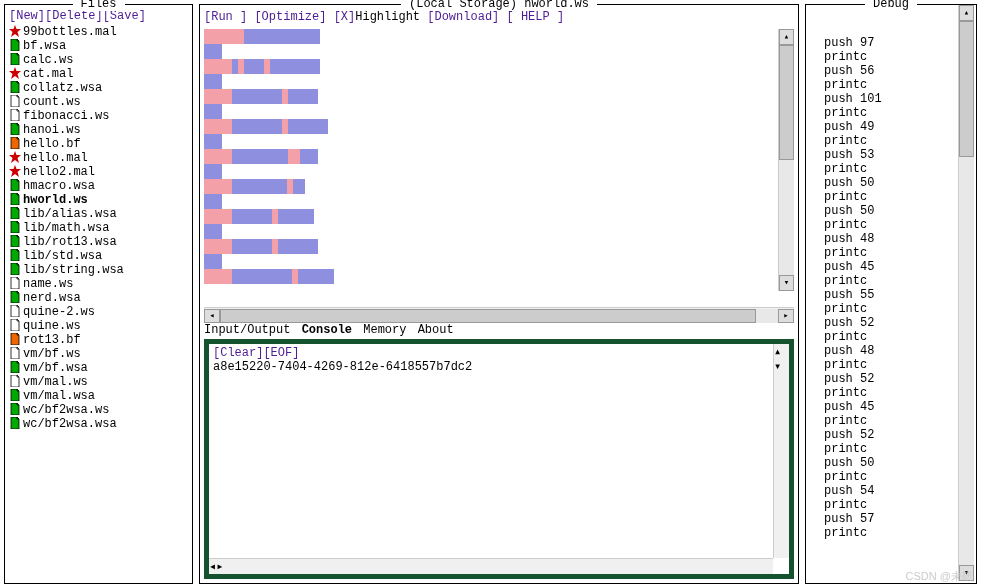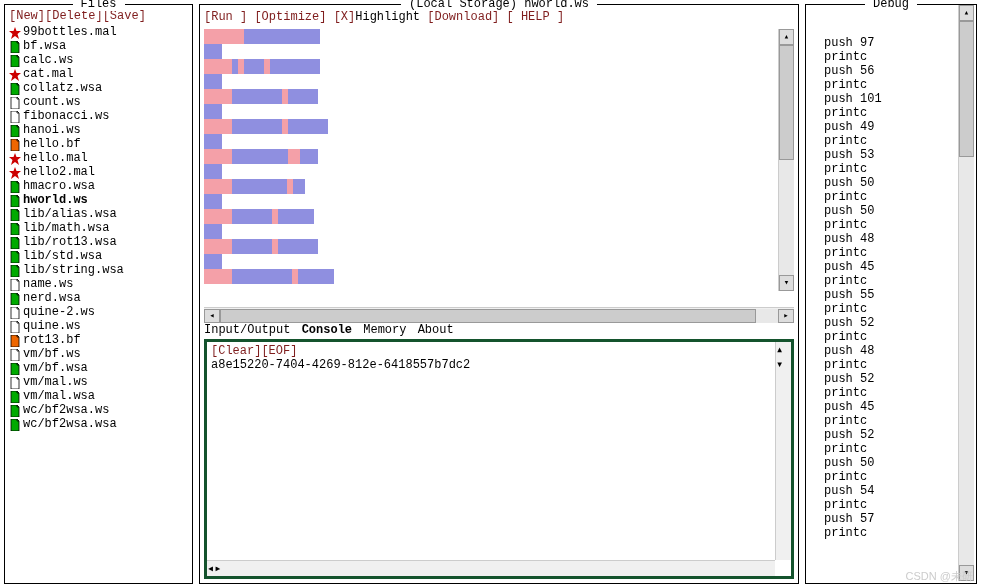--- a/index.html
+++ b/index.html
@@ -30,21 +30,21 @@
   white-space: nowrap;
 }
 .files { width: 189px; }
 .center { flex: 1; }
 .debug { width: 172px; }
 
 .file-actions { padding: 4px 4px 2px 4px; }
 .file-list { padding: 0 4px; overflow-y: auto; }
 .file-item {
   display: flex;
-  align-items: flex-end;
+  align-items: flex-start;
   gap: 2px;
   line-height: 14px;
   cursor: pointer;
 }
 .file-item.active { font-weight: bold; }
 .ficon { width: 12px; height: 12px; display: inline-block; }
 .ficon svg { width: 12px; height: 12px; display: block; }
 
 .center-top {
   flex: 1;
@@ -98,21 +98,21 @@
 .vscroll .arrow { height: 16px; background: #ddd; border: 1px solid #999; text-align: center; font-size: 9px; line-height: 14px; }
 .vscroll .track { flex: 1; background: #e8e8e8; position: relative; }
 .vscroll .thumb { position: absolute; left: 0; top: 0; width: 100%; height: 50%; background: #ccc; border: 1px solid #999; }
 
 .error-line { color: #d00; padding: 2px 4px; }
 .tabs { padding: 0 4px; }
 .tabs span { margin-right: 4px; }
 .tabs .active { font-weight: bold; }
 
 .console-box {
-  border: 3px solid #14532d;
+  border: 5px solid #14532d;
   margin: 2px 4px 4px 4px;
   height: 240px;
   padding: 2px 4px;
   position: relative;
   display: flex;
   flex-direction: column;
 }
 .console-content { flex: 1; }
 .console-vscroll {
   position: absolute; right: 0; top: 0; bottom: 16px; width: 16px;
@@ -134,21 +134,21 @@
 }
 .debug-list { line-height: 14px; margin-top: 31px; }
 .debug-vscroll {
   position: absolute; right: 2px; top: 0; bottom: 2px; width: 16px;
   background: #f0f0f0; border-left: 1px solid #ccc;
   display: flex; flex-direction: column;
 }
 .debug-vscroll .thumb { height: 25%; }
 
 .link { cursor: pointer; }
-a.btn { color: #7f1d1d; text-decoration: none; }
+a.btn { color: #4c1d95; text-decoration: none; }
 .watermark {
   position: fixed; right: 8px; bottom: 4px;
   color: #ccc; font-size: 11px; font-family: sans-serif;
 }
 </style>
 </head>
 <body>
 
 <div class="panel files">
   <div class="panel-title">Files</div>

